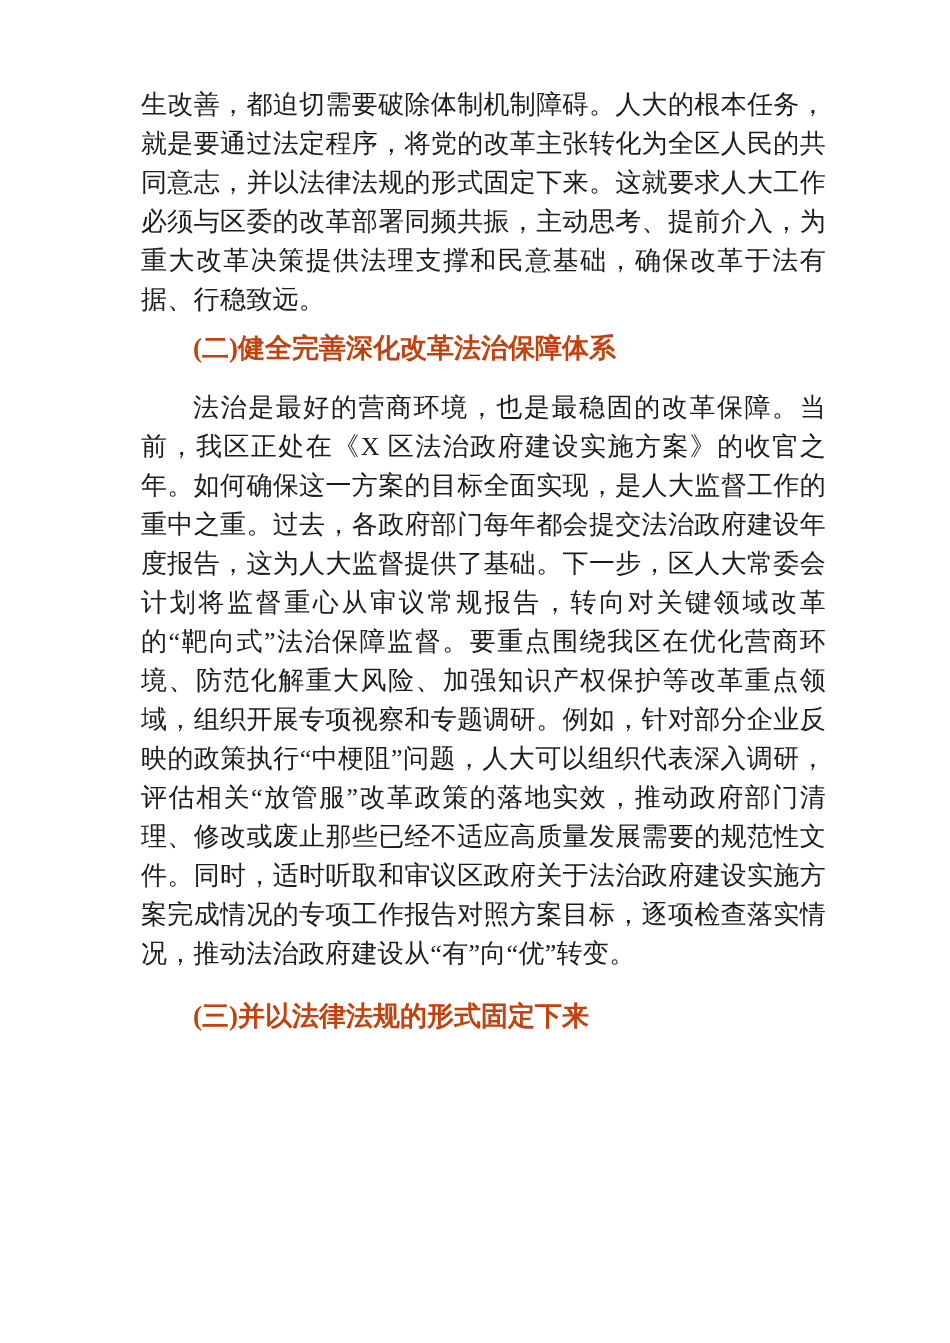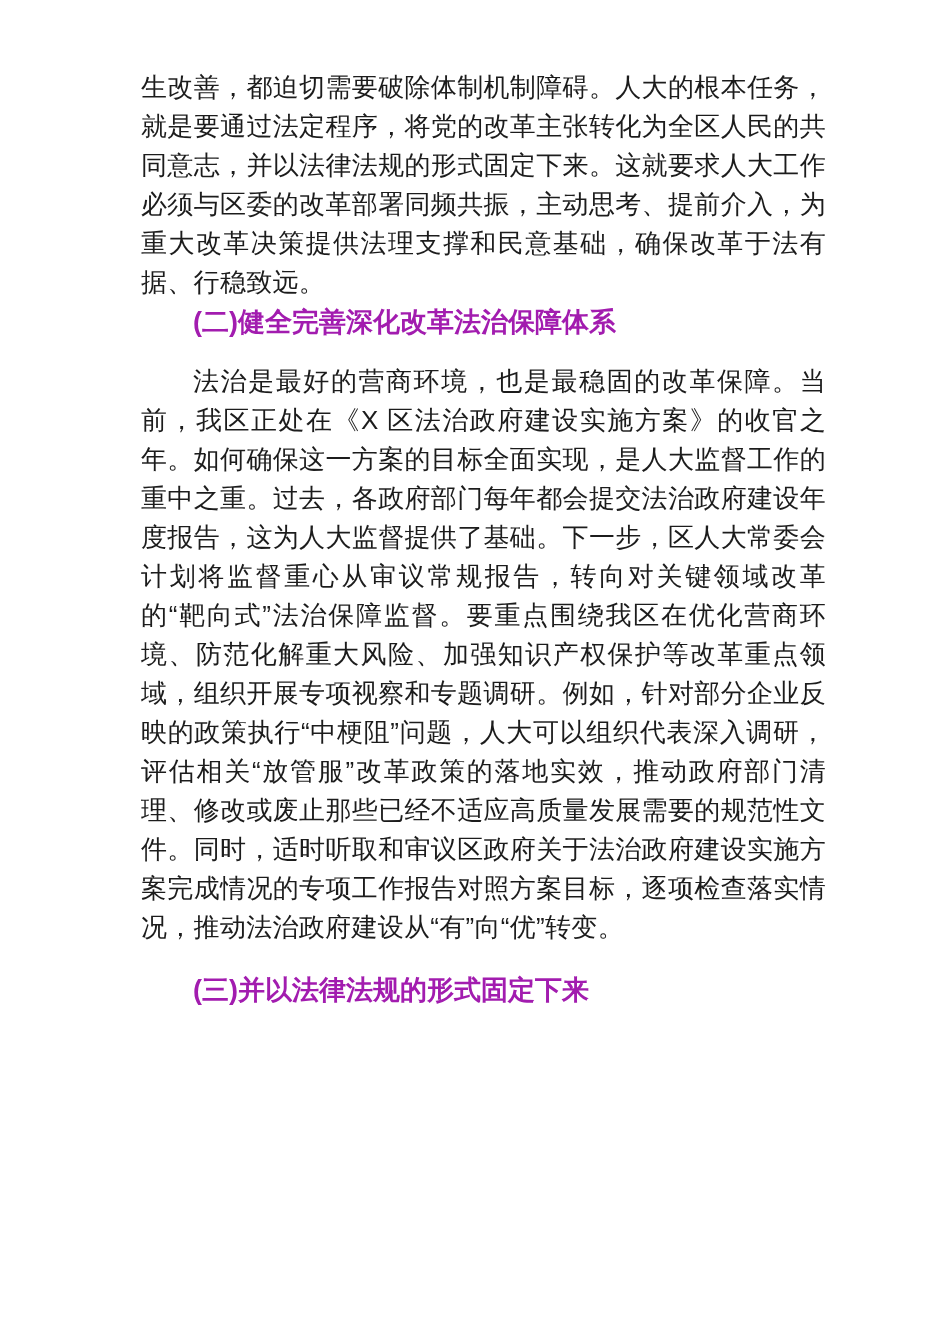--- a/index.html
+++ b/index.html
@@ -7,47 +7,47 @@
     padding: 0;
     background: #ffffff;
   }
   .page {
     position: relative;
     width: 950px;
     height: 1343px;
     margin: 0 auto;
     background: #ffffff;
     box-sizing: border-box;
-    padding: 68px 124px 0 141px;
+    padding: 85px 124px 0 141px;
     overflow: hidden;
-    font-family: Liberation Sans, sans-serif;
+    font-family: Liberation Serif, serif;
     color: #1c1c1c;
   }
   .body-text {
     margin: 0;
     font-size: 26px;
     line-height: 39px;
     text-align: justify;
     text-justify: inter-ideograph;
     word-break: break-all;
     letter-spacing: 0.3px;
   }
   .indent-2 {
     text-indent: 52px;
   }
   .no-indent {
     text-indent: 0;
   }
   .section-heading {
-    margin: 1px 0 20px 0;
+    margin: 10px 0 20px 0;
     font-size: 27px;
     font-weight: bold;
     line-height: 39px;
     text-indent: 52px;
-    color: #a21caf;
+    color: #c2410c;
   }
   .section-heading.second {
     margin-top: 24px;
     margin-bottom: 0;
   }
 </style>
 </head>
 <body>
 
 <div class="page">

